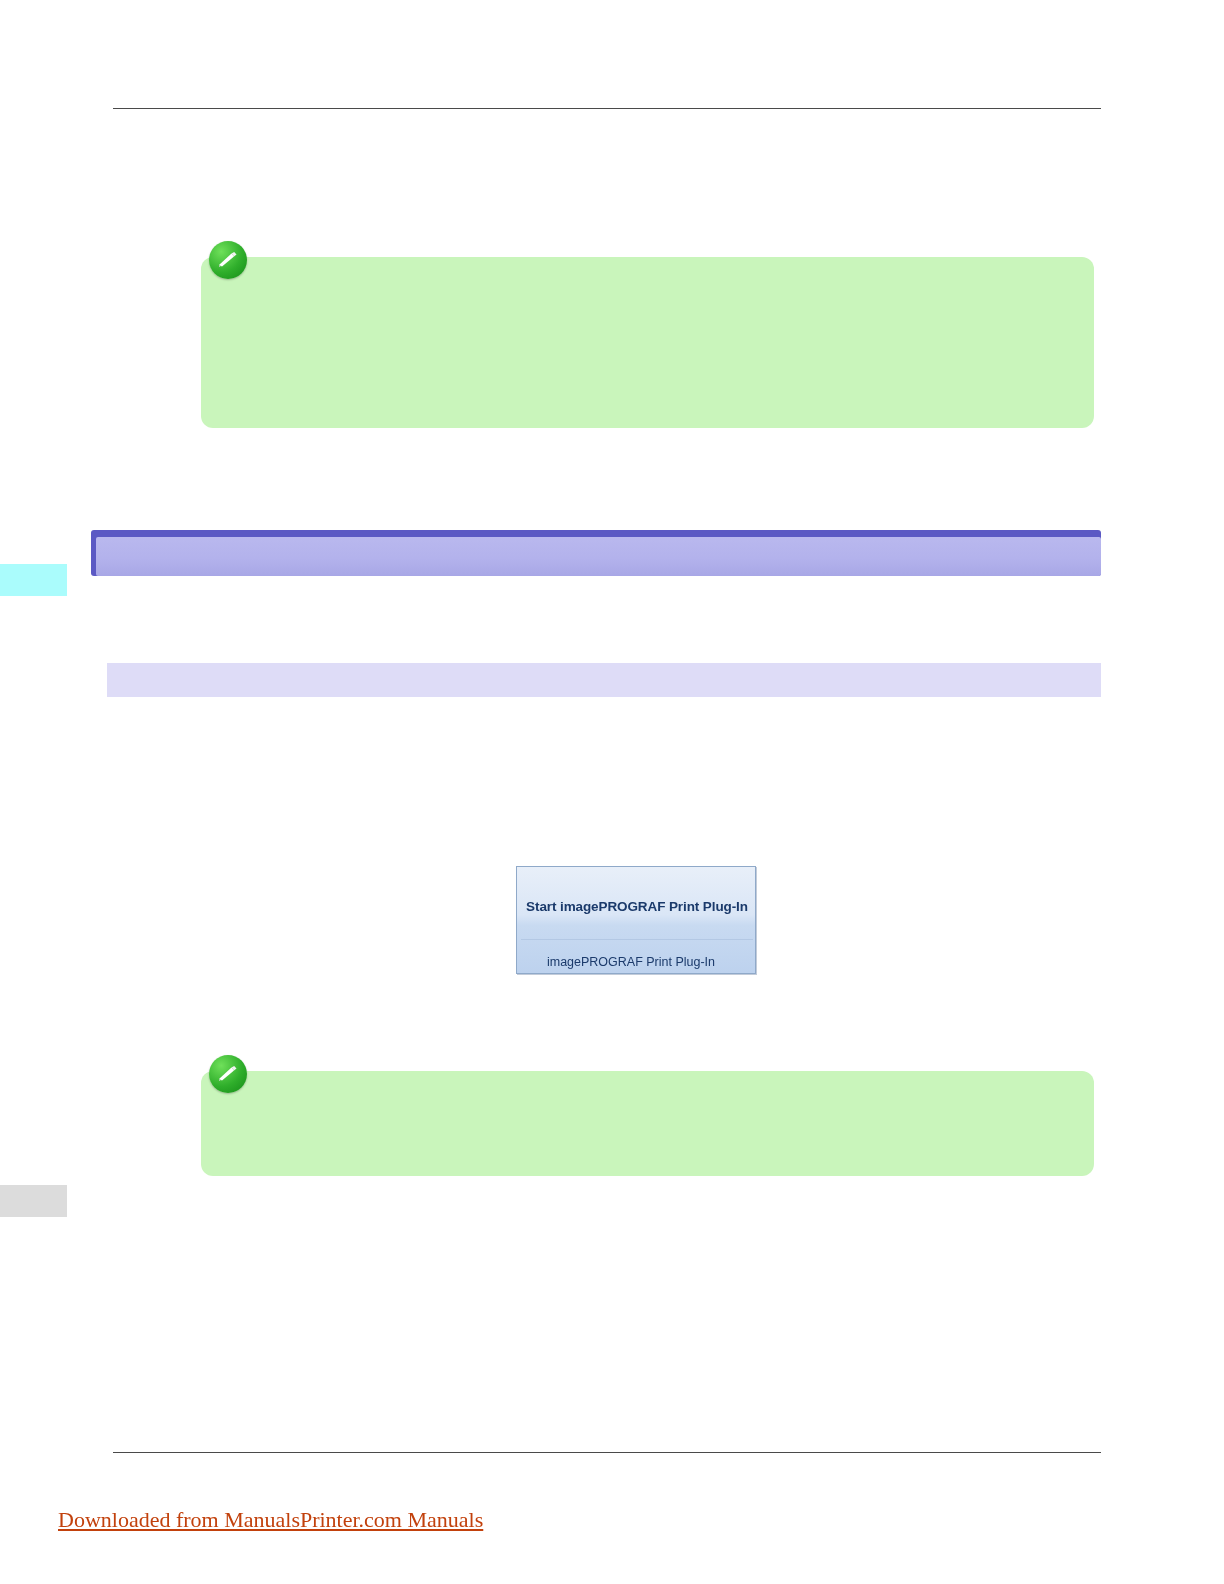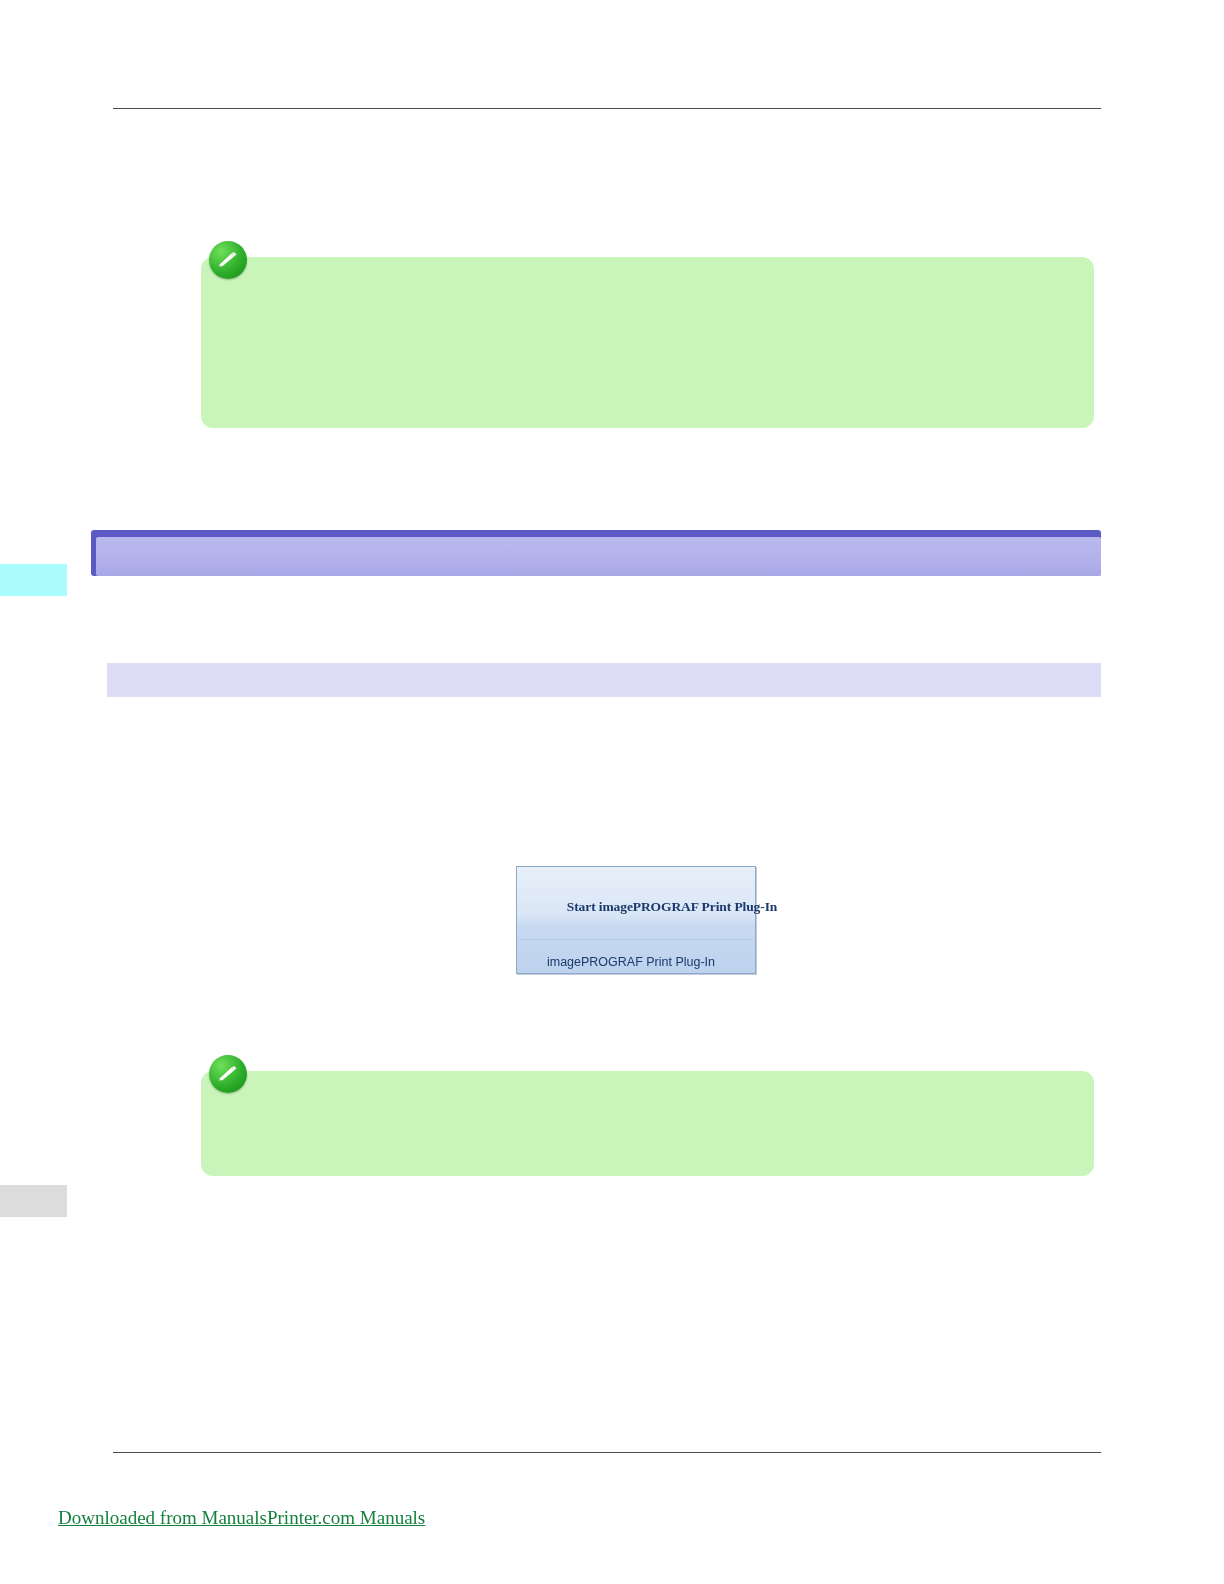--- a/index.html
+++ b/index.html
@@ -128,46 +128,45 @@
     width: 232px;
     height: 1px;
     background: #b3c8e4;
   }
   .plugin-title {
     position: absolute;
     left: 0;
     top: 32px;
     width: 240px;
     text-align: center;
-    font-family: Liberation Serif, serif;
+    font-family: Liberation Sans, sans-serif;
     font-size: 13.5px;
     font-weight: bold;
     color: #1b3a6b;
     letter-spacing: -0.1px;
-    margin-left: 35px;
   }
   .plugin-caption {
     position: absolute;
     left: 0;
     top: 88px;
     width: 228px;
     text-align: center;
     font-family: "Liberation Sans", sans-serif;
     font-size: 12.5px;
     color: #1b3a6b;
   }
 
   
   .footer-link {
     position: absolute;
     left: 58px;
     top: 1507px;
     font-family: "Liberation Serif", serif;
-    font-size: 19px;
-    color: #15803d;
+    font-size: 22px;
+    color: #c2410c;
     text-decoration: underline;
     cursor: pointer;
     white-space: nowrap;
     text-align: right;
   }
 </style>
 </head>
 <body>
 
 <div class="rule top"></div>

